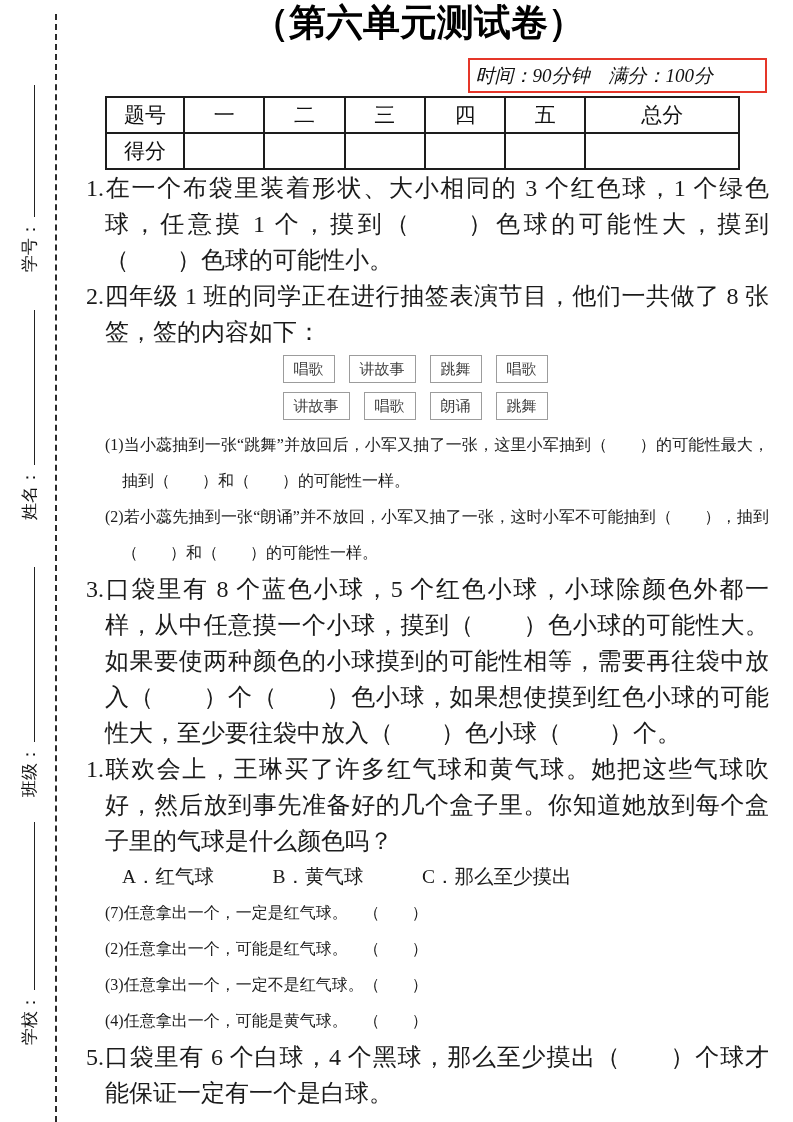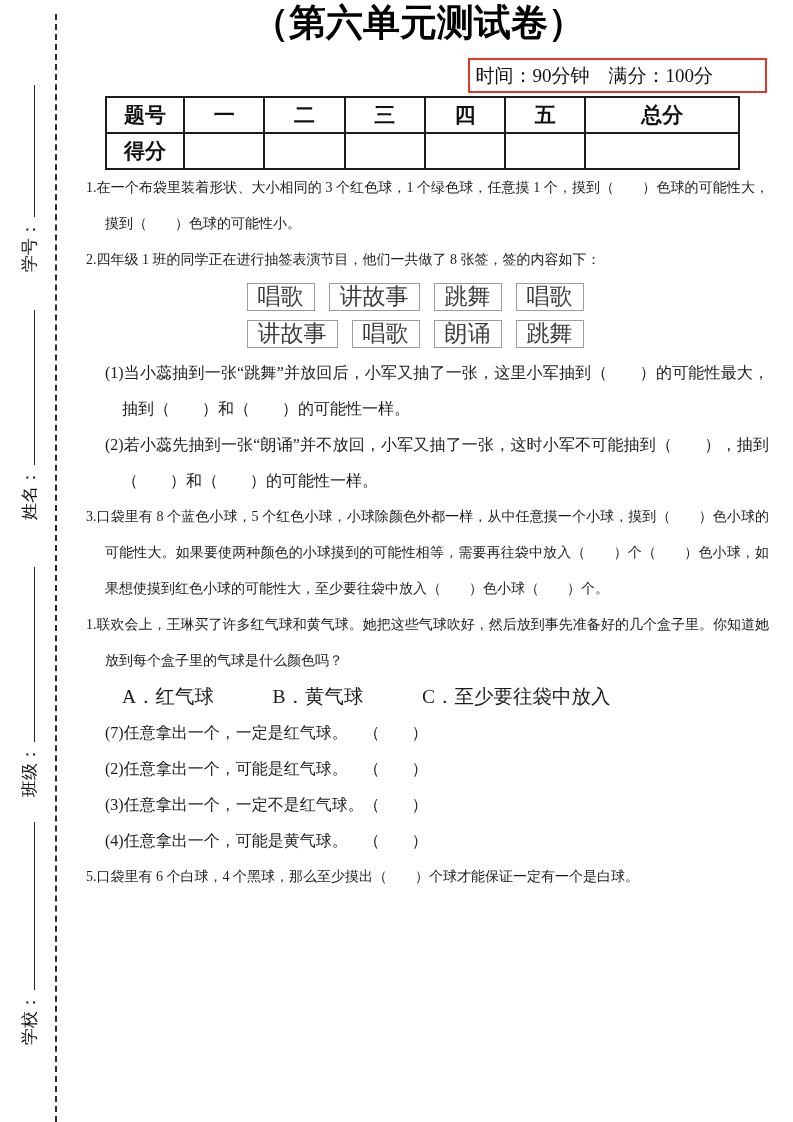--- a/index.html
+++ b/index.html
@@ -30,37 +30,37 @@
     font-weight:900; font-size:45px; line-height:52px; letter-spacing:1px; color:#000;
   }
   .subtitle {
     margin:0 0 4px; text-align:center; font-family:Liberation Serif, serif;
     font-weight:900; font-size:37px; line-height:46px; color:#000;
   }
   .exam-info-row { display:flex; justify-content:flex-end; margin:12px 0 3px; }
   .exam-info {
     font-size:19px; line-height:25px; color:#111;
     border:2px solid var(--accent, #e53629);
-    padding:3px 52px 3px 6px; margin-right:2px;
+    padding:3px 52px 3px 6px; margin-right:2px;font-style:italic;
   }
   table.score-table { border-collapse:collapse; width:635px; margin-left:37px; }
   table.score-table td {
     border:2px solid #1d1d1d; text-align:center; vertical-align:middle;
-    height:36px; font-size:21px; font-weight:bold; color:#111;
+    height:36px; font-size:21px; font-weight:normal; color:#111;
   }
   td.col-head { width:78px; }
   .heading { font-size:20px; font-weight:bold; margin:8px 0 2px; line-height:30px; color:#111; }
-  .q  { font-size:14px; line-height:36px; padding-left:37px; text-indent:-19px; text-align:justify; }
+  .q  { font-size:24px; line-height:36px; padding-left:37px; text-indent:-19px; text-align:justify; }
   .sub{ font-size:16px; line-height:36px; margin-left:37px; padding-left:17px; text-indent:-17px; text-align:justify; }
   .opts{ font-size:19.5px; line-height:36px; margin-left:37px; padding-left:17px; }
   .signs { width:620px; margin:5px 0 7px 37px; display:flex; flex-direction:column; gap:9px; }
   .sign-row { display:flex; justify-content:center; gap:14px; }
   .sign {
     border:1px solid #9c9c9c; color:#3c3c3c; background:#fff;
-    font-size:23px; line-height:20px; padding:3px 10px; white-space:nowrap;
+    font-size:15px; line-height:20px; padding:3px 10px; white-space:nowrap;
   }
 </style>
 </head>
 <body>
 
 <div class="page">
 
   <div class="dashed-line"></div>
 
   <div class="rot-block rb-xuehao">
@@ -130,21 +130,21 @@
         <span class="sign">跳舞</span>
       </div>
     </div>
 
     <div class="sub">(1)当小蕊抽到一张“跳舞”并放回后，小军又抽了一张，这里小军抽到（　　）的可能性最大，抽到（　　）和（　　）的可能性一样。</div>
     <div class="sub">(2)若小蕊先抽到一张“朗诵”并不放回，小军又抽了一张，这时小军不可能抽到（　　），抽到（　　）和（　　）的可能性一样。</div>
 
     <div class="q">3.口袋里有 8 个蓝色小球，5 个红色小球，小球除颜色外都一样，从中任意摸一个小球，摸到（　　）色小球的可能性大。如果要使两种颜色的小球摸到的可能性相等，需要再往袋中放入（　　）个（　　）色小球，如果想使摸到红色小球的可能性大，至少要往袋中放入（　　）色小球（　　）个。</div>
 
     <div class="q">1.联欢会上，王琳买了许多红气球和黄气球。她把这些气球吹好，然后放到事先准备好的几个盒子里。你知道她放到每个盒子里的气球是什么颜色吗？</div>
-    <div class="opts">A．红气球　　　B．黄气球　　　C．至少要往袋中放入</div>
+    <div class="opts">A．红气球　　　B．黄气球　　　C．那么至少摸出</div>
     <div class="sub">(7)任意拿出一个，一定是红气球。　（　　）</div>
     <div class="sub">(2)任意拿出一个，可能是红气球。　（　　）</div>
     <div class="sub">(3)任意拿出一个，一定不是红气球。（　　）</div>
     <div class="sub">(4)任意拿出一个，可能是黄气球。　（　　）</div>
 
     <div class="q">5.口袋里有 6 个白球，4 个黑球，那么至少摸出（　　）个球才能保证一定有一个是白球。</div>
 
   </div>
 </div>
 

